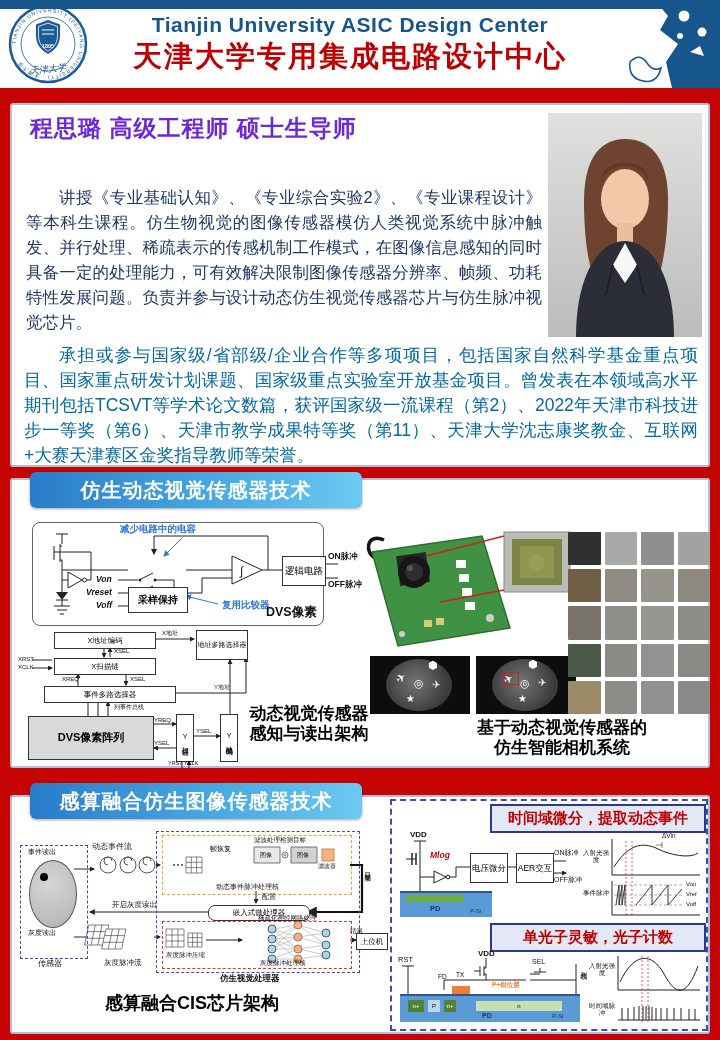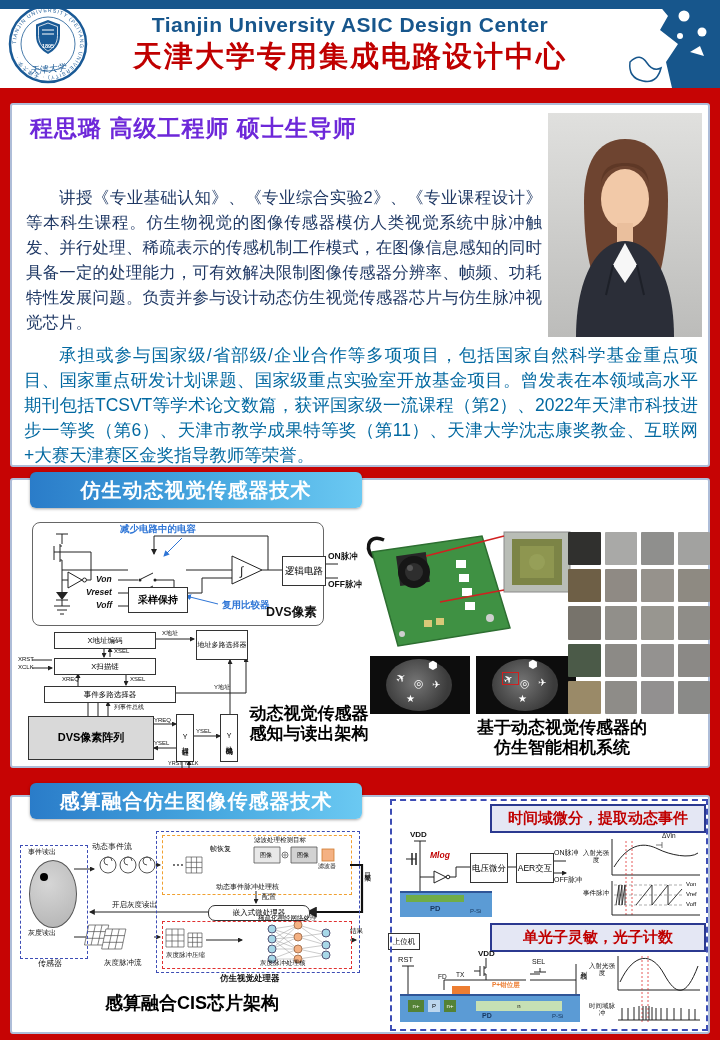--- a/index.html
+++ b/index.html
@@ -352,21 +352,21 @@
           <span>嵌入式微处理器</span>
         </div>
       <div class="lbl" style="left:96px;top:76px;font-size:7.5px;">开启灰度读出</div>
       <div class="abs" style="left:146px;top:96px;width:188px;height:46px;border:1.2px dashed #e03030;"></div>
       <div class="lbl" style="left:242px;top:90px;font-size:6.5px;">稀疏化神经网络处理</div>
       <div class="lbl" style="left:150px;top:127px;font-size:6.5px;">灰度脉冲压缩</div>
       <div class="lbl" style="left:244px;top:135px;font-size:6.5px;">灰度脉冲处理核</div>
       <div class="lbl" style="left:88px;top:134px;font-size:7.5px;">灰度脉冲流</div>
       <div class="lbl vert" style="left:348px;top:42px;font-size:6.5px;">目标结果</div>
       <div class="lbl" style="left:334px;top:103px;font-size:6.5px;">结果</div>
-      <div class="bx" style="left:340px;top:108px;width:30px;height:15px;font-size:7.5px;margin-left:32px;">
+      <div class="bx" style="left:340px;top:108px;width:30px;height:15px;font-size:7.5px;">
           <span>上位机</span>
         </div>
     </div>
     <div class="cap" style="left:50px;top:196px;width:260px;font-size:18px;">感算融合CIS芯片架构</div>
 
     <div class="abs" style="left:378px;top:2px;width:314px;height:228px;border:2px dashed #3d4db5;">
       <div class="rbanner abs" style="left:98px;top:3px;width:212px;height:25px;">
           <span>时间域微分，提取动态事件</span>
         </div>
 

